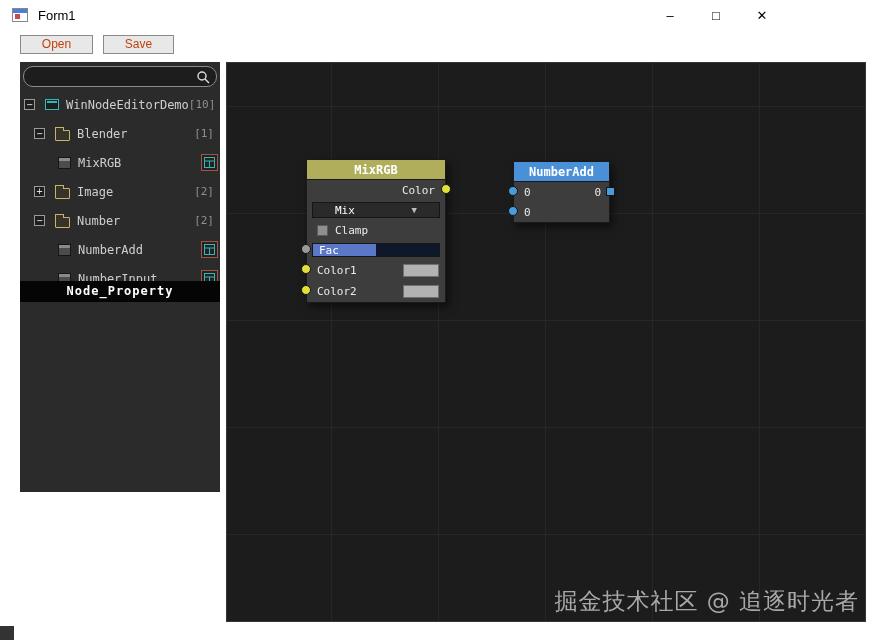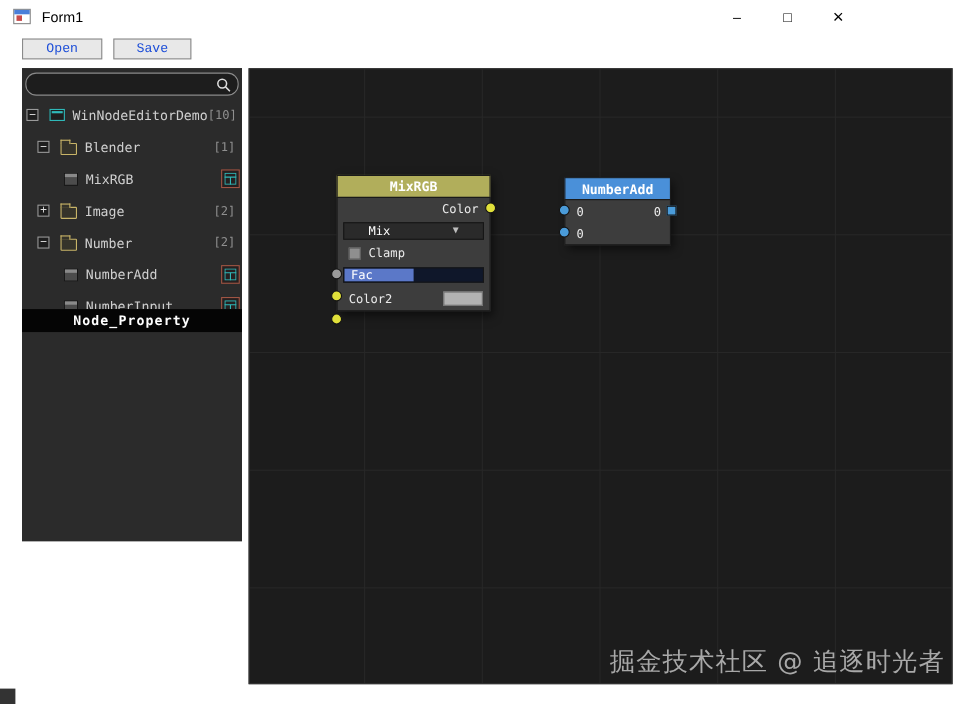--- a/index.html
+++ b/index.html
@@ -15,22 +15,22 @@
   .app-icon::before { content:""; position:absolute; left:0; top:0; right:0; height:4px; background:#4a7fd9; }
   .app-icon::after { content:""; position:absolute; left:2px; bottom:2px; width:5px; height:5px; background:#c84b4b; }
   .title-text { margin-left:10px; font-family:"Liberation Sans", sans-serif; font-size:13px; color:#000; }
   .win-controls { margin-left:auto; display:flex; height:30px; }
   .win-btn { width:46px; height:30px; display:flex; align-items:center; justify-content:center;
              font-family:"Liberation Sans", sans-serif; font-size:13px; color:#000; cursor:default; }
 
   
   .toolbar { position:absolute; left:0; top:30px; width:884px; height:32px; background:#ffffff; }
   .tool-btn { position:absolute; top:5px; height:19px; background:#e8e8e8;
-              border:1px solid #8a8a8a; font-family:Liberation Mono, monospace;
-              font-size:12px; color:#1d4ed8; text-align:center; line-height:17px; }
+              border:1px solid #8a8a8a; font-family:Liberation Sans, sans-serif;
+              font-size:12px; color:#c2410c; text-align:center; line-height:17px; }
   .btn-open { left:20px; width:73px; }
   .btn-save { left:103px; width:71px; }
 
   
   .sidebar { position:absolute; left:20px; top:62px; width:200px; height:430px; background:#2b2b2b; }
   .tree-area { position:absolute; left:0; top:0; width:200px; height:219px; overflow:hidden; background:#2b2b2b; }
   .search-box { position:absolute; left:3px; top:4px; width:194px; height:21px;
                 background:#1d1d1d; border:1px solid #8a8a8a; border-radius:10px; }
   .search-input { position:absolute; left:8px; top:1px; width:160px; height:17px; background:transparent;
                   border:none; outline:none; color:#ddd; font:12px "DejaVu Sans Mono", monospace; }
@@ -233,20 +233,24 @@
           <span class="checkbox"></span>
           <span>Clamp</span>
         </div>
         <div class="nrow">
           <div class="slider">
             <div class="slider-fill"></div>
             <span class="slider-label">Fac</span>
             <span class="slider-value">0.50</span>
           </div>
         </div>
+        <div class="nrow">
+          <span class="lab">Color1</span>
+          <span class="swatch"></span>
+        </div>
         <div class="nrow" style="height:22px;">
           <span class="lab">Color2</span>
           <span class="swatch"></span>
         </div>
       </div>
       <span class="socket sock-yellow" style="right:-5px; top:25px;"></span>
       <span class="socket sock-gray" style="left:-5px;  top:85px;"></span>
       <span class="socket sock-yellow" style="left:-5px;  top:105px;"></span>
       <span class="socket sock-yellow" style="left:-5px;  top:126px;"></span>
     </div>

